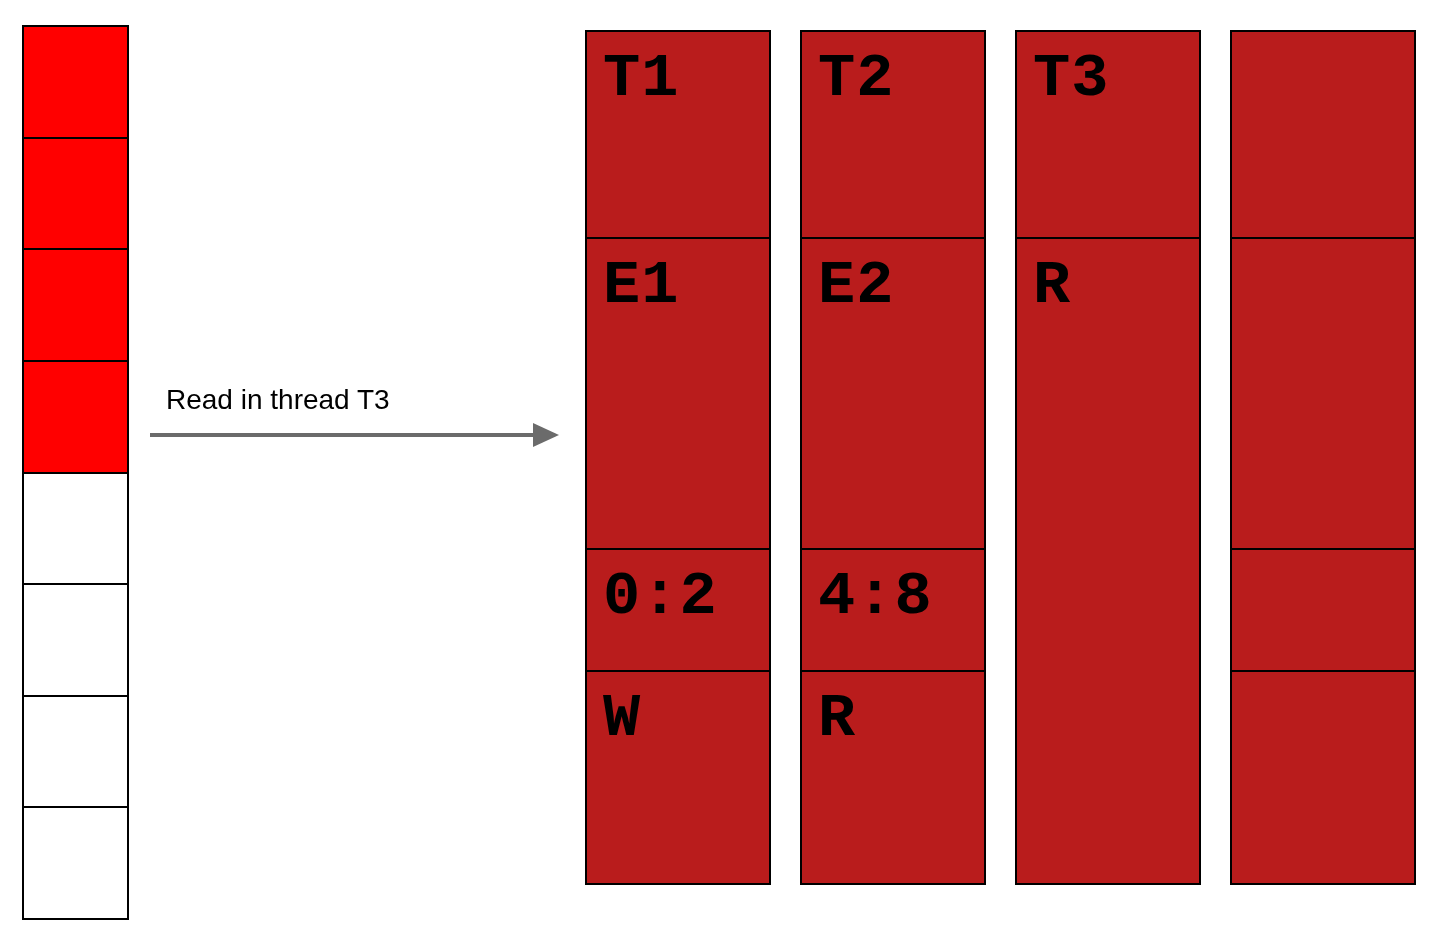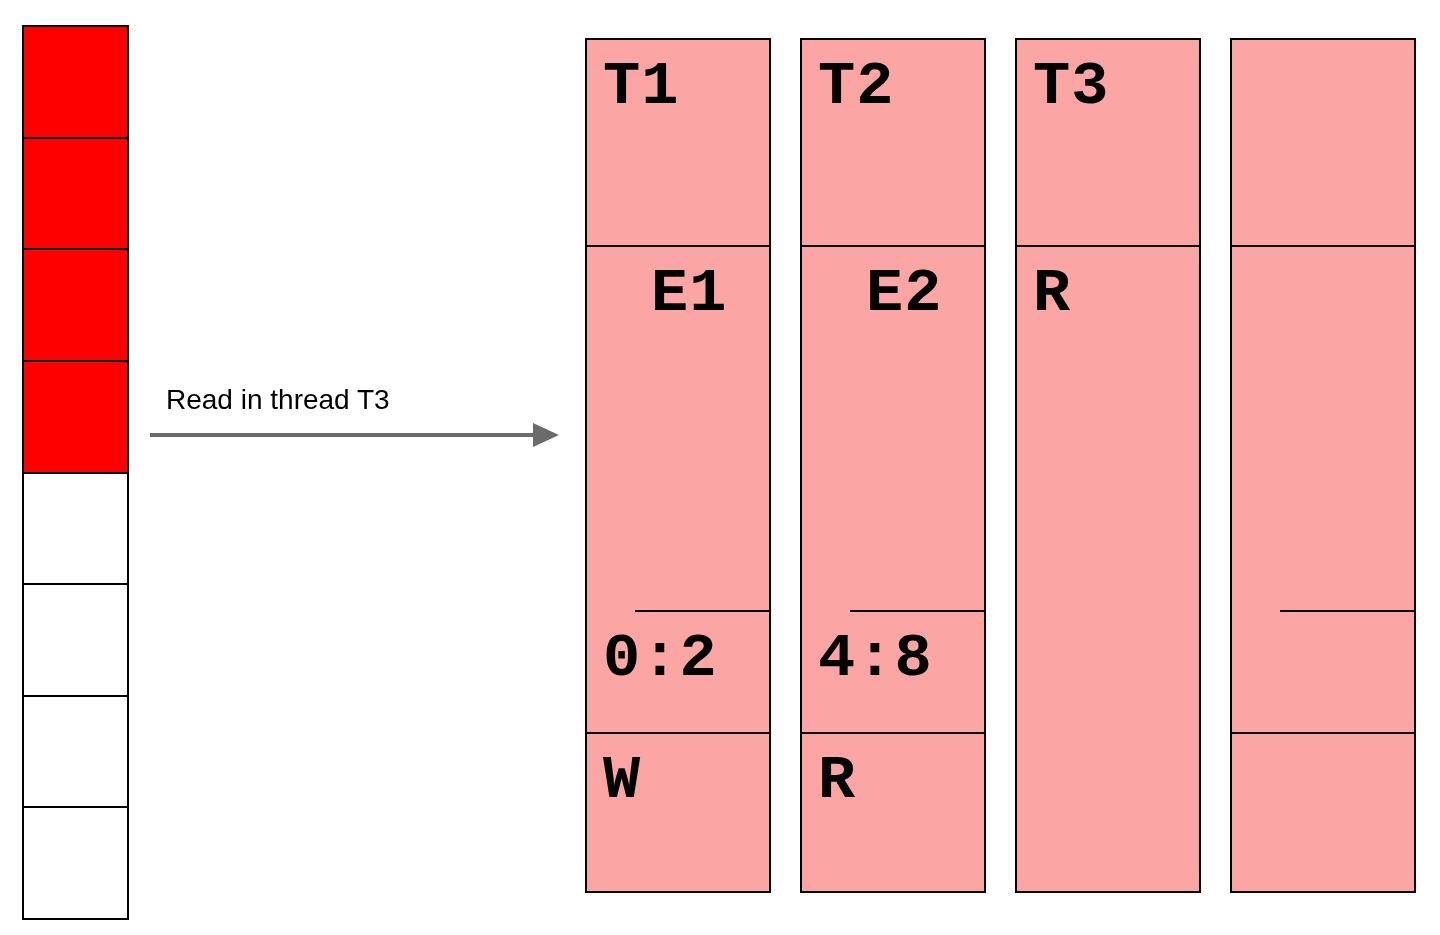--- a/index.html
+++ b/index.html
@@ -61,47 +61,47 @@
     width: 0;
     height: 0;
     border-top: 12px solid transparent;
     border-bottom: 12px solid transparent;
     border-left: 26px solid var(--arrow-color);
   }
 
   
   .grid-col {
     position: absolute;
-    top: 38px;
+    top: 30px;
     width: 186px;
     height: 855px;
     border: 2px solid var(--border-color);
     display: flex;
     flex-direction: column;
-    background: #fca5a5;
+    background: #b91c1c;
   }
   .col-1 { left: 585px; }
   .col-2 { left: 800px; }
   .col-3 { left: 1015px; }
   .col-4 { left: 1230px; }
 
   .grid-cell {
     border-bottom: 2px solid var(--border-color);
     padding: 14px 0 0 16px;
     font-family: "Liberation Mono", "DejaVu Sans Mono", monospace;
     font-weight: bold;
     font-size: 62px;
     line-height: 1.05;
     color: var(--text-color);
     letter-spacing: 1px;
     overflow: hidden;
   }
   .grid-cell:last-child { border-bottom: none; }
   .cell-thread { height: 207px; }
-  .cell-event  { height: 365px; margin-left: 48px; }
+  .cell-event  { height: 311px; }
   .cell-range  { height: 122px; }
   .cell-op     { flex: 1 1 auto; }
 </style>
 </head>
 <body>
 
 <div class="canvas">
 
   <div class="buffer">
       <div class="buffer-cell filled"></div>

